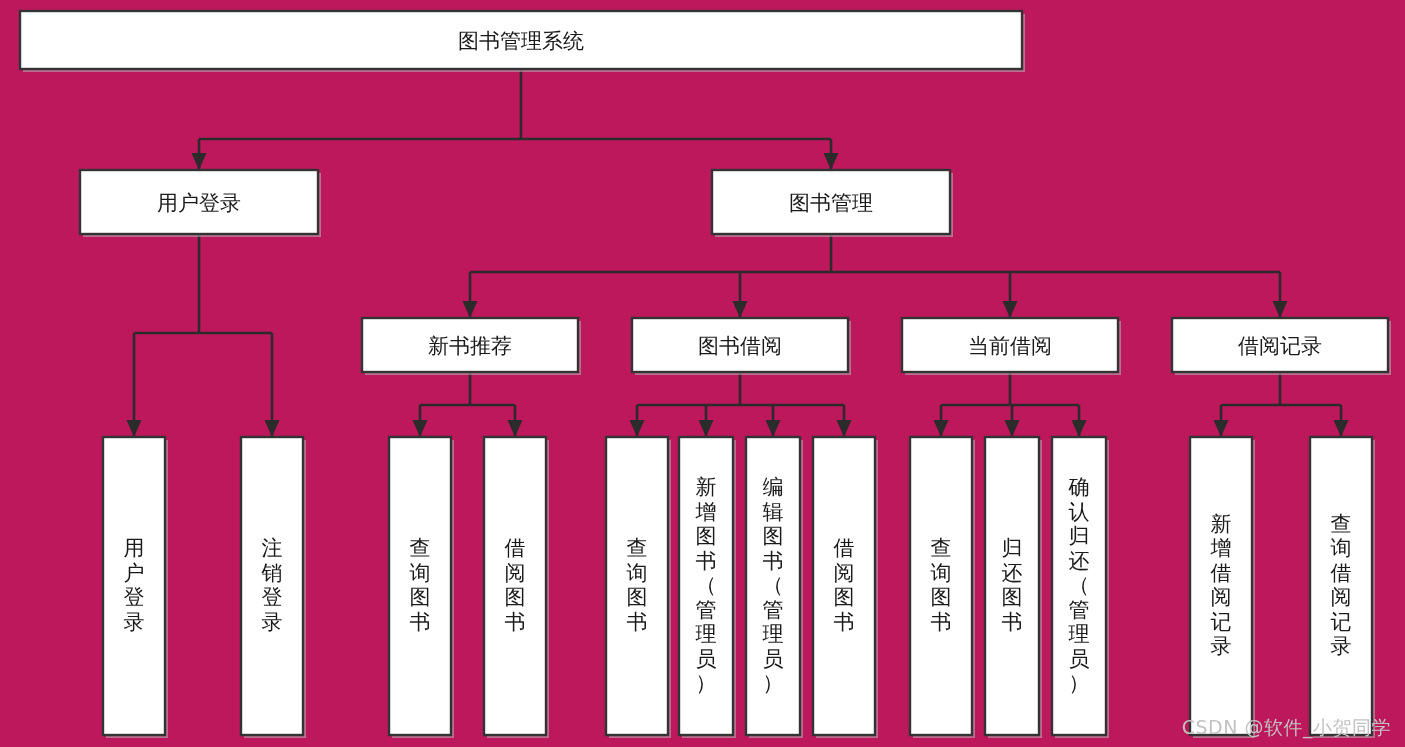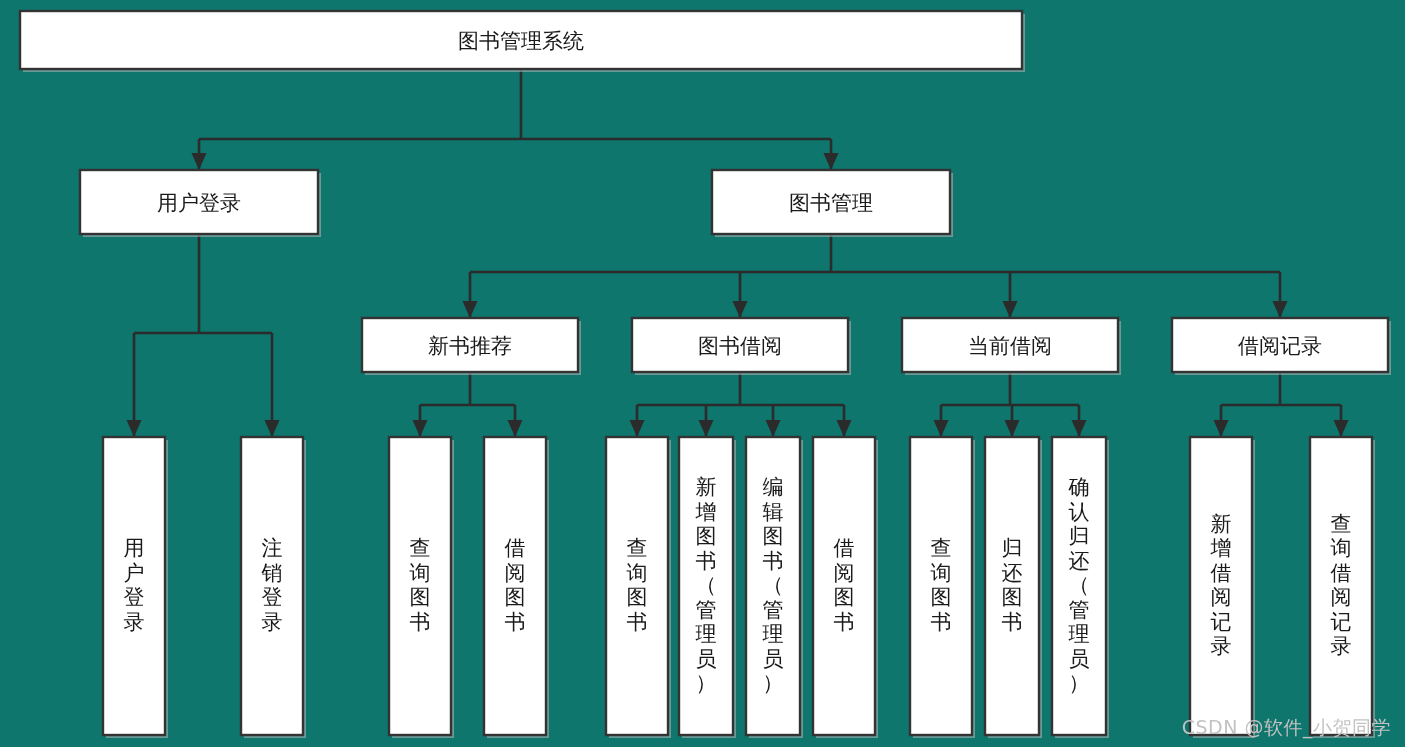--- a/index.html
+++ b/index.html
@@ -10,21 +10,21 @@
   body {
     width: 1405px;
     height: 747px;
     font-family: "DejaVu Sans", "Liberation Sans", sans-serif;
     overflow: hidden;
   }
   #diagram-root {
     position: relative;
     width: 1405px;
     height: 747px;
-    background: #0f766e;
+    background: #be185d;
   }
   svg#flow-svg {
     position: absolute;
     left: 0;
     top: 0;
     width: 1405px;
     height: 747px;
   }
   .node-rect {
     fill: #ffffff;

